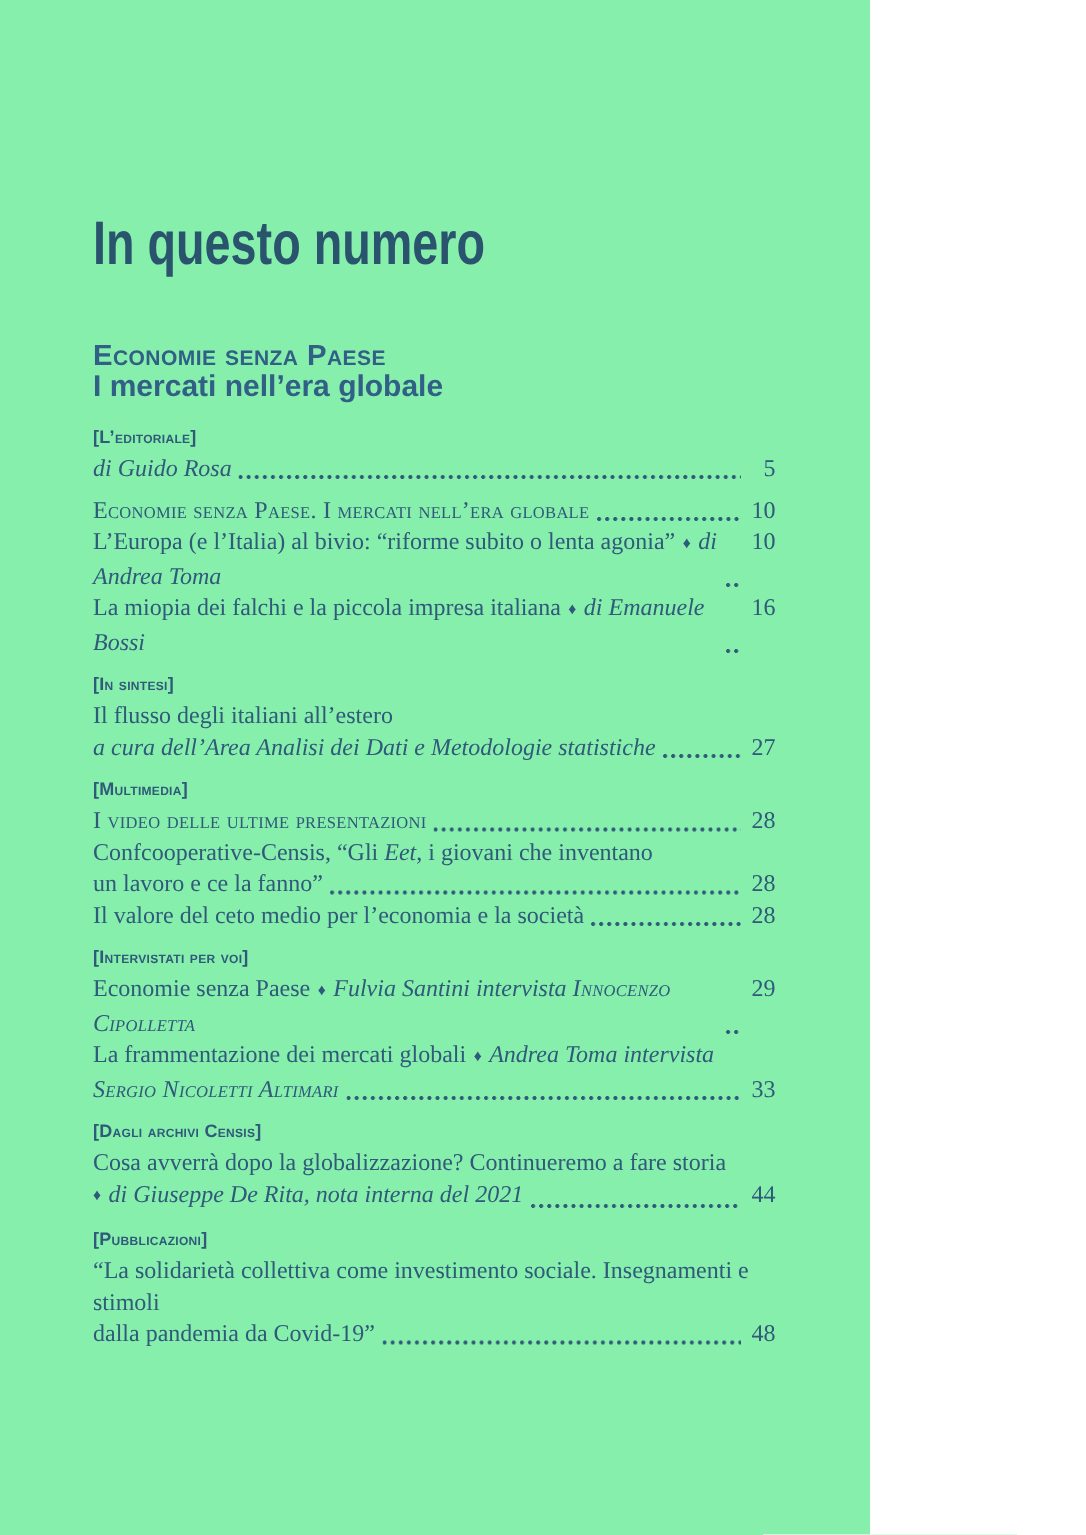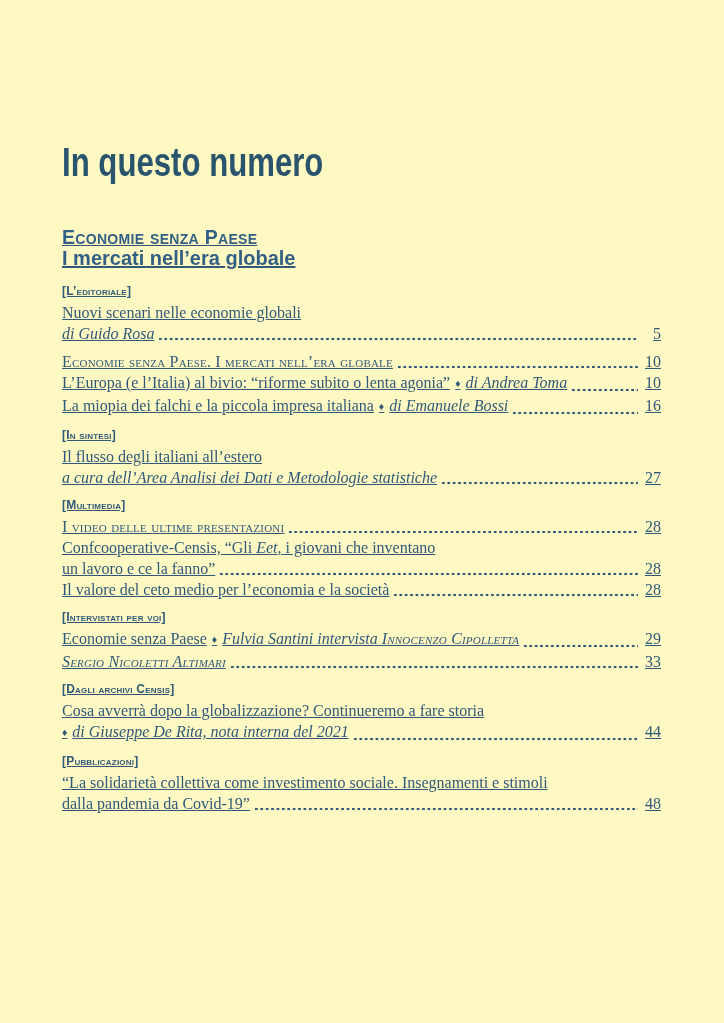--- a/index.html
+++ b/index.html
@@ -3,29 +3,28 @@
 <meta charset="utf-8">
 <style>
   :root {
     --ink: #30597a;
     --title-ink: #2a546e;
     --accent: #315f86;
   }
   html, body { margin: 0; padding: 0; background: #ffffff; }
   .page {
     position: relative;
-    width: 724px;
+    width: 580px;
     height: 1023px;
     box-sizing: border-box;
     padding: 141px 63px 0 62px;
-    background: #fef9c3;
+    background: #86efac;
     font-family: "Liberation Serif", serif;
     color: var(--ink);
     overflow: hidden;
-    text-decoration: underline;
   }
   .title {
     margin: 0;
     font-family: "Liberation Sans", sans-serif;
     font-weight: 700;
     font-size: 41px;
     line-height: 42px;
     color: var(--title-ink);
     white-space: nowrap;
   }
@@ -104,23 +103,20 @@
 <div class="page">
   <h1 class="title"><span class="title-inner">In questo numero</span></h1>
   <div class="series">
     <div class="series-title">Economie senza Paese</div>
     <div class="series-subtitle">I mercati nell’era globale</div>
   </div>
   <div class="toc">
       <div class="toc-section">
         <div class="section-label">[L’editoriale]</div>
         <div class="toc-line">
-          <span class="line-text"><span class="seg seg-roman">Nuovi scenari nelle economie globali</span></span>
-        </div>
-        <div class="toc-line">
           <span class="line-text"><span class="seg seg-italic">di Guido Rosa</span></span>
           <span class="dots"></span>
           <span class="page-num">5</span>
         </div>
       </div>
       <div class="toc-section">
         <div class="toc-line">
           <span class="line-text"><span class="seg seg-smallcaps">Economie senza Paese. I mercati nell’era globale</span></span>
           <span class="dots"></span>
           <span class="page-num">10</span>
@@ -167,20 +163,23 @@
           <span class="dots"></span>
           <span class="page-num">28</span>
         </div>
       </div>
       <div class="toc-section">
         <div class="section-label">[Intervistati per voi]</div>
         <div class="toc-line">
           <span class="line-text"><span class="seg seg-roman">Economie senza Paese</span><span class="seg seg-diamond">♦</span><span class="seg seg-italic">Fulvia Santini intervista </span><span class="seg seg-italic-smallcaps">Innocenzo Cipolletta</span></span>
           <span class="dots"></span>
           <span class="page-num">29</span>
+        </div>
+        <div class="toc-line">
+          <span class="line-text"><span class="seg seg-roman">La frammentazione dei mercati globali</span><span class="seg seg-diamond">♦</span><span class="seg seg-italic">Andrea Toma intervista</span></span>
         </div>
         <div class="toc-line">
           <span class="line-text"><span class="seg seg-italic-smallcaps">Sergio Nicoletti Altimari</span></span>
           <span class="dots"></span>
           <span class="page-num">33</span>
         </div>
       </div>
       <div class="toc-section">
         <div class="section-label">[Dagli archivi Censis]</div>
         <div class="toc-line">

